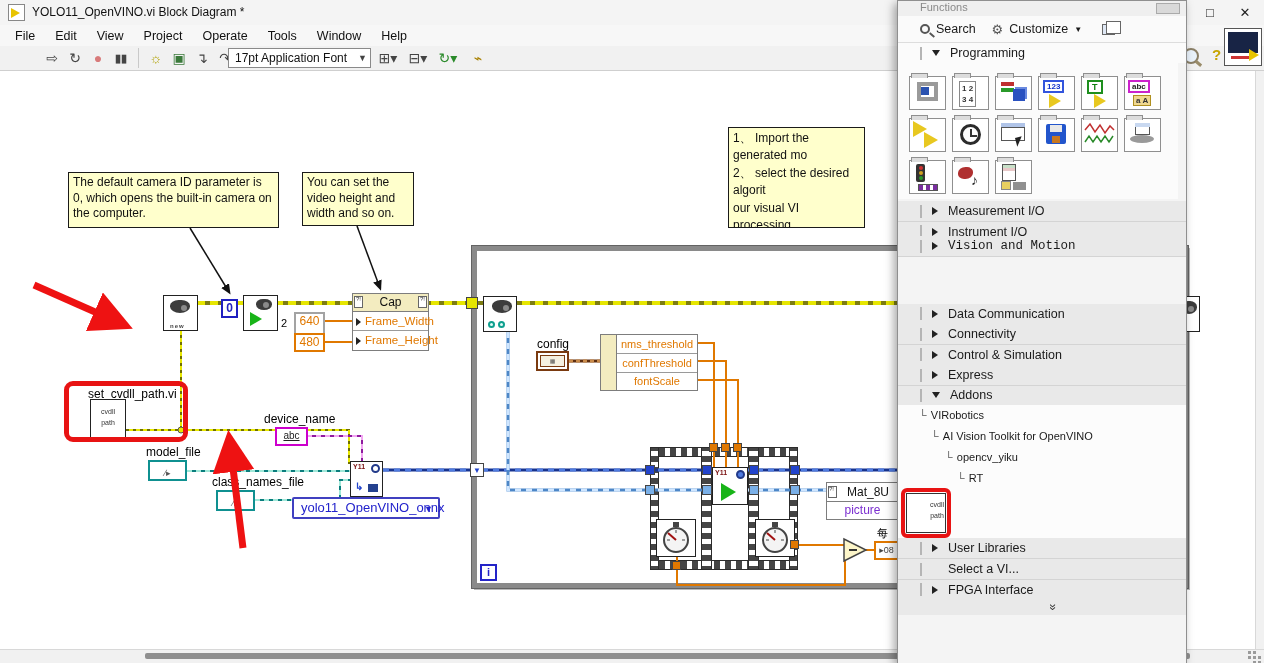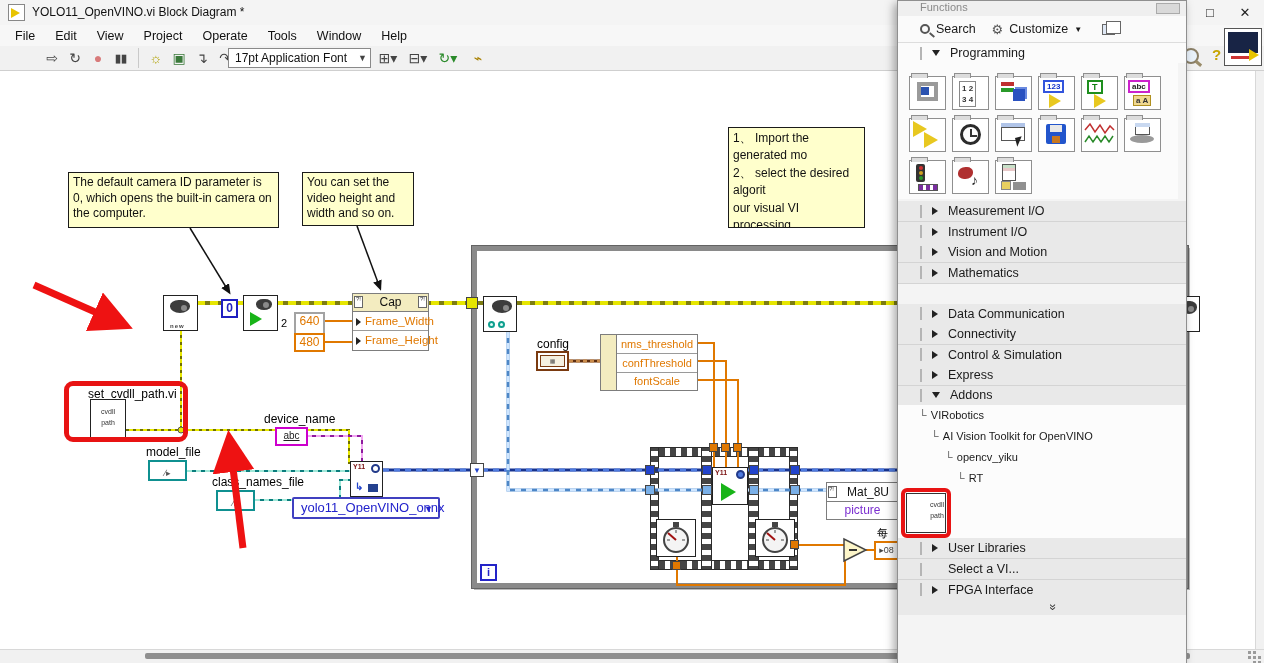--- a/index.html
+++ b/index.html
@@ -455,27 +455,23 @@
   </div>
 
   <div class="abs palrow" style="top:200px;">
       <span class="arr"></span>
       <span>Measurement I/O</span>
     </div>
   <div class="abs palrow" style="top:220.5px;">
       <span class="arr"></span>
       <span>Instrument I/O</span>
     </div>
-  <div class="abs palrow" style="top:241px;">
+  <div class="abs palrow" style="top:235px;font-family:Liberation Mono, monospace;">
       <span class="arr"></span>
       <span>Vision and Motion</span>
-    </div>
-  <div class="abs palrow" style="top:261.5px;">
-      <span class="arr"></span>
-      <span>Mathematics</span>
     </div>
   <div class="abs palrow" style="top:302.5px;">
       <span class="arr"></span>
       <span>Data Communication</span>
     </div>
   <div class="abs palrow" style="top:323px;">
       <span class="arr"></span>
       <span>Connectivity</span>
     </div>
   <div class="abs palrow" style="top:343.5px;">

